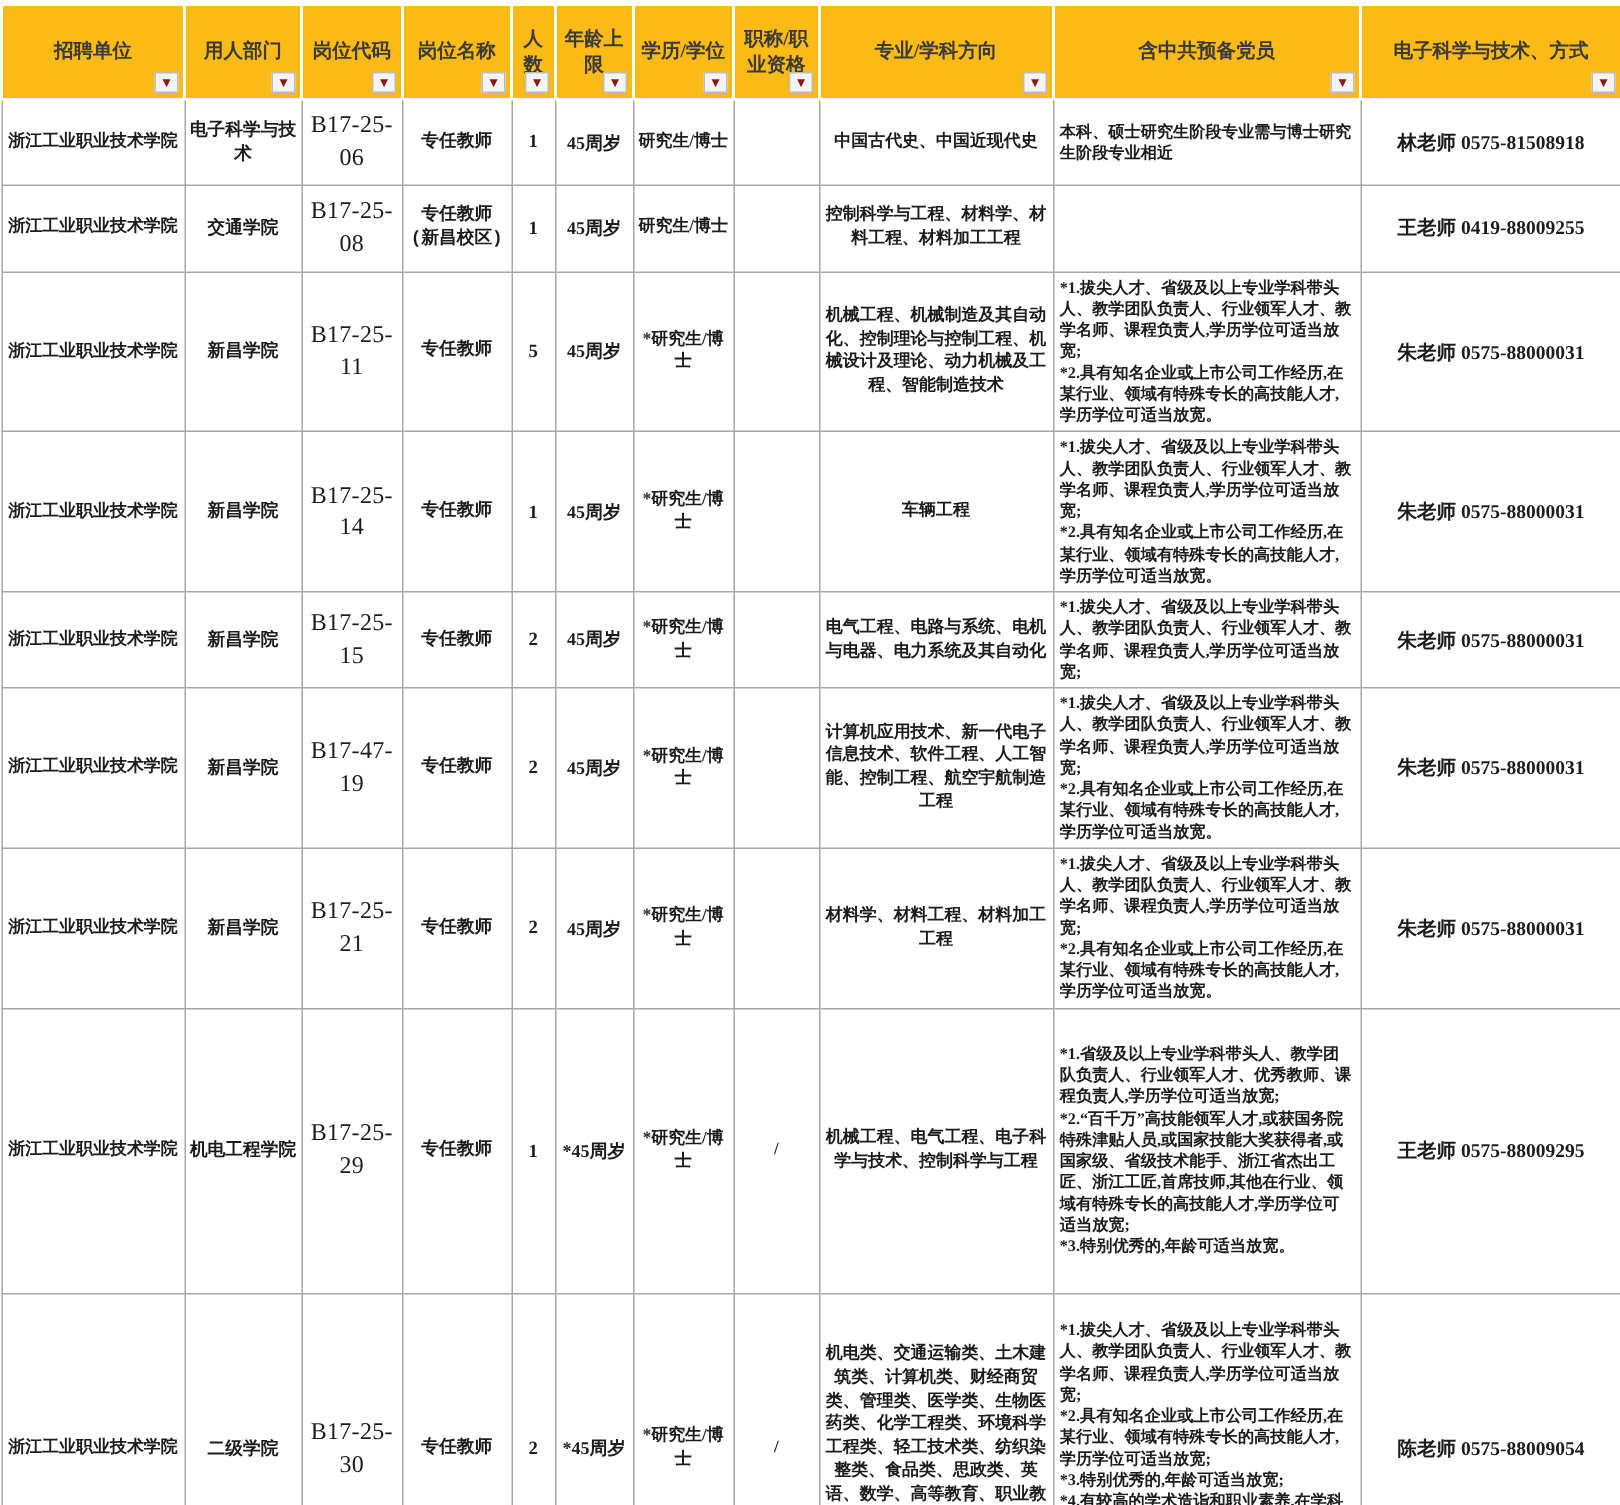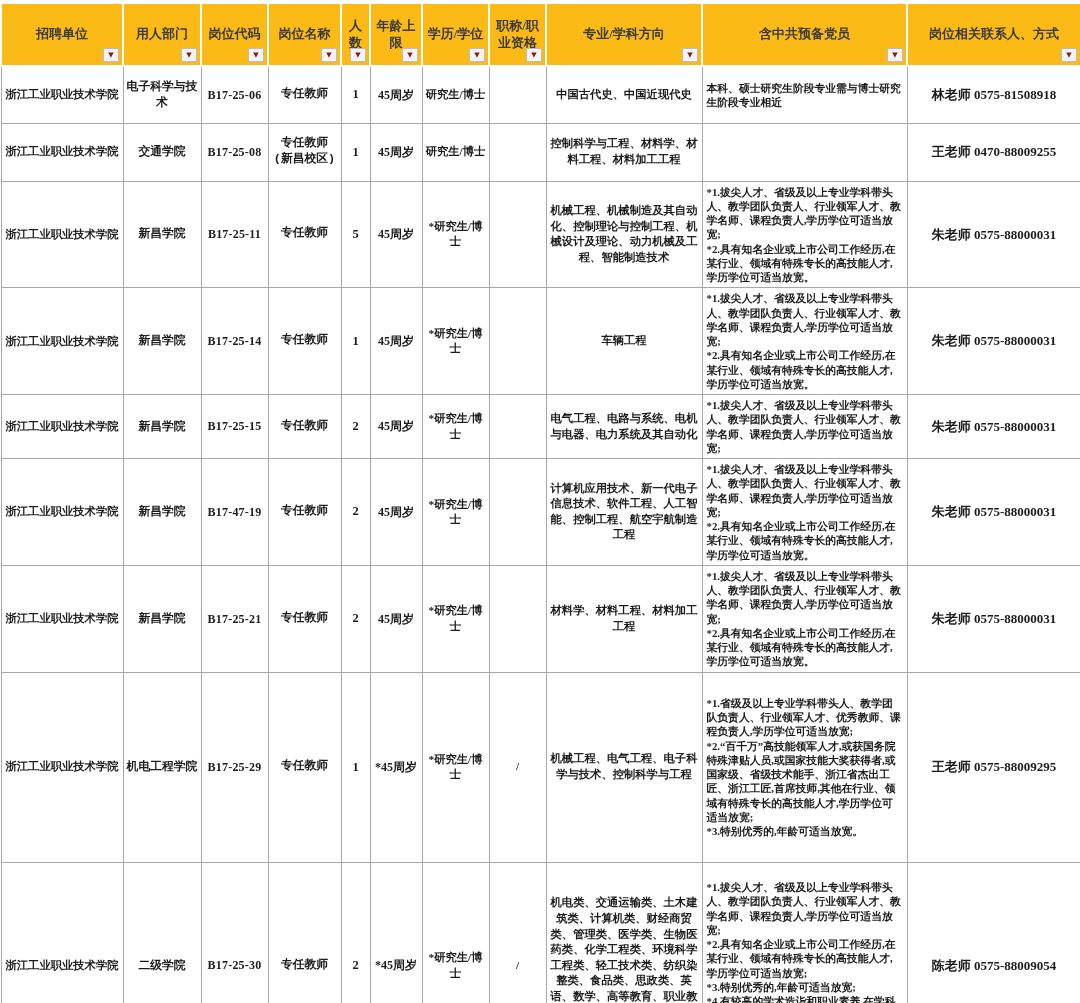--- a/index.html
+++ b/index.html
@@ -53,21 +53,21 @@
     vertical-align:middle;
     padding:2px 3px;
     font-size:11.5px;
     font-weight:600;
     line-height:1.35;
     overflow:hidden;
     background:#ffffff;
   }
   td.cell-unit{font-size:11.3px;}
   td.cell-dept{font-size:11.8px;}
-  td.cell-code{font-size:12px;font-weight:700;letter-spacing:.2px;font-family:"Liberation Serif",serif;}
+  td.cell-code{font-size:16px;font-weight:400;letter-spacing:.2px;font-family:"Liberation Serif",serif;}
   td.cell-title{font-size:11.8px;font-family:Liberation Mono, monospace;}
   td.cell-count{font-size:12.5px;font-weight:700;}
   td.cell-age{font-size:12px;font-weight:700;}
   td.cell-degree{font-size:11.3px;margin-top:41px;}
   td.cell-qual{font-size:11.3px;}
   td.cell-major{font-size:11.3px;line-height:1.38;}
   td.cell-remarks{
     text-align:left;
     font-size:10.8px;
     line-height:1.32;
@@ -99,21 +99,21 @@
         <th><span>招聘单位</span><span class="filter-btn">▼</span></th>
         <th><span>用人部门</span><span class="filter-btn">▼</span></th>
         <th><span>岗位代码</span><span class="filter-btn">▼</span></th>
         <th><span>岗位名称</span><span class="filter-btn">▼</span></th>
         <th><span>人数</span><span class="filter-btn">▼</span></th>
         <th><span>年龄上限</span><span class="filter-btn">▼</span></th>
         <th><span>学历/学位</span><span class="filter-btn">▼</span></th>
         <th><span>职称/职业资格</span><span class="filter-btn">▼</span></th>
         <th><span>专业/学科方向</span><span class="filter-btn">▼</span></th>
         <th><span>含中共预备党员</span><span class="filter-btn">▼</span></th>
-        <th><span>岗位相关联系人、方式</span><span class="filter-btn">▼</span></th>
+        <th><span>电子科学与技术、方式</span><span class="filter-btn">▼</span></th>
       </tr>
   </thead>
   <tbody id="table-body">
       <tr style="height: 57px;">
         <td class="cell cell-unit">浙江工业职业技术学院</td>
         <td class="cell cell-dept">电子科学与技术</td>
         <td class="cell cell-code">B17-25-06</td>
         <td class="cell cell-title">专任教师</td>
         <td class="cell cell-count">1</td>
         <td class="cell cell-age">45周岁</td>
@@ -127,21 +127,21 @@
         <td class="cell cell-unit">浙江工业职业技术学院</td>
         <td class="cell cell-dept">交通学院</td>
         <td class="cell cell-code">B17-25-08</td>
         <td class="cell cell-title">专任教师(新昌校区)</td>
         <td class="cell cell-count">1</td>
         <td class="cell cell-age">45周岁</td>
         <td class="cell cell-degree">研究生/博士</td>
         <td class="cell cell-qual"></td>
         <td class="cell cell-major">控制科学与工程、材料学、材料工程、材料加工工程</td>
         <td class="cell cell-remarks"></td>
-        <td class="cell cell-contact">王老师 0470-88009255</td>
+        <td class="cell cell-contact">王老师 0419-88009255</td>
       </tr>
       <tr style="height: 94px;">
         <td class="cell cell-unit">浙江工业职业技术学院</td>
         <td class="cell cell-dept">新昌学院</td>
         <td class="cell cell-code">B17-25-11</td>
         <td class="cell cell-title">专任教师</td>
         <td class="cell cell-count">5</td>
         <td class="cell cell-age">45周岁</td>
         <td class="cell cell-degree">*研究生/博士</td>
         <td class="cell cell-qual"></td>

